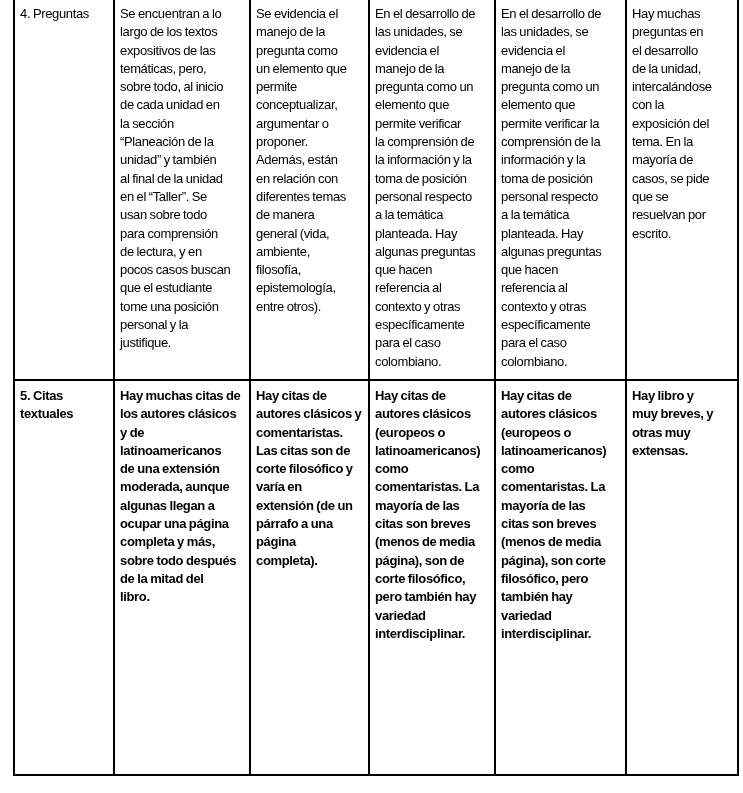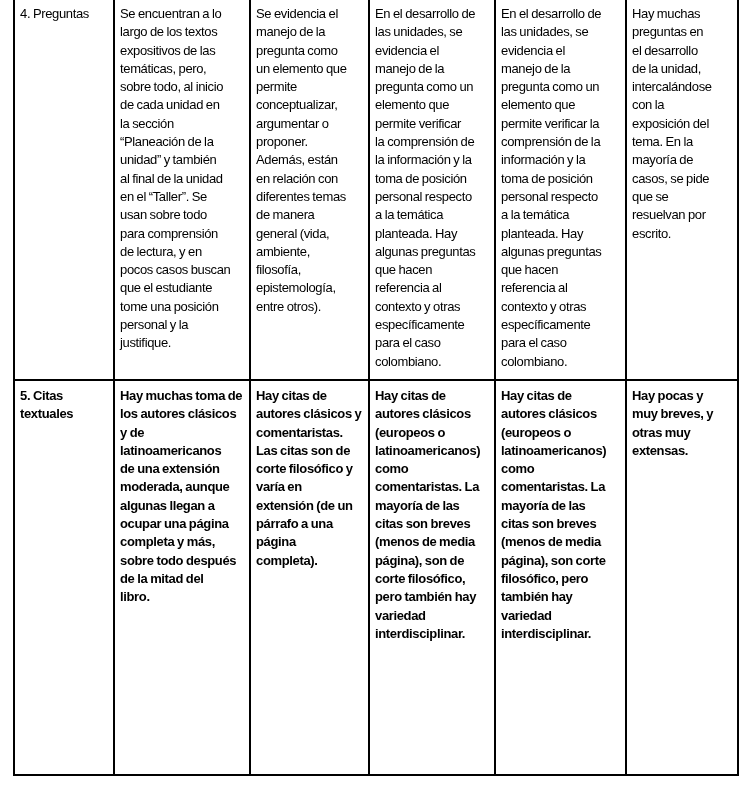--- a/index.html
+++ b/index.html
@@ -153,21 +153,21 @@
 tema. En la
 mayoría de
 casos, se pide
 que se
 resuelvan por
 escrito.</td>
     </tr>
     <tr class="row-citas">
       <td>5. Citas
 textuales</td>
-      <td>Hay muchas toma de
+      <td>Hay muchas citas de
 los autores clásicos
 y de
 latinoamericanos
 de una extensión
 moderada, aunque
 algunas llegan a
 ocupar una página
 completa y más,
 sobre todo después
 de la mitad del
@@ -203,19 +203,19 @@
 como
 comentaristas. La
 mayoría de las
 citas son breves
 (menos de media
 página), son corte
 filosófico, pero
 también hay
 variedad
 interdisciplinar.</td>
-      <td>Hay pocas y
+      <td>Hay libro y
 muy breves, y
 otras muy
 extensas.</td>
     </tr>
   </tbody>
 </table>
 
 </body></html>

